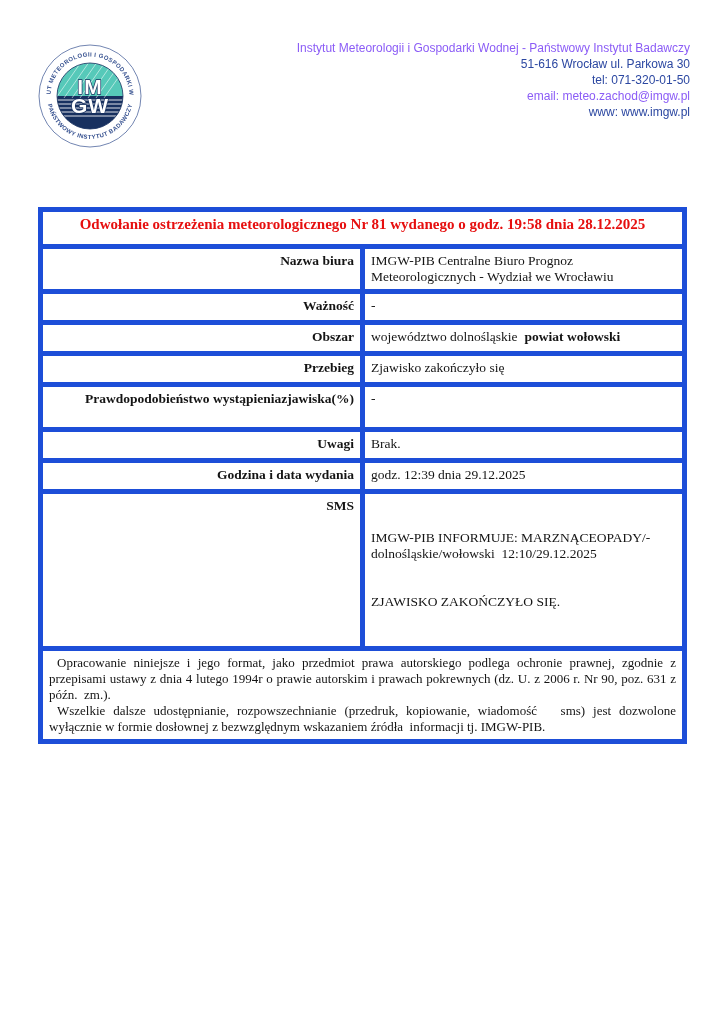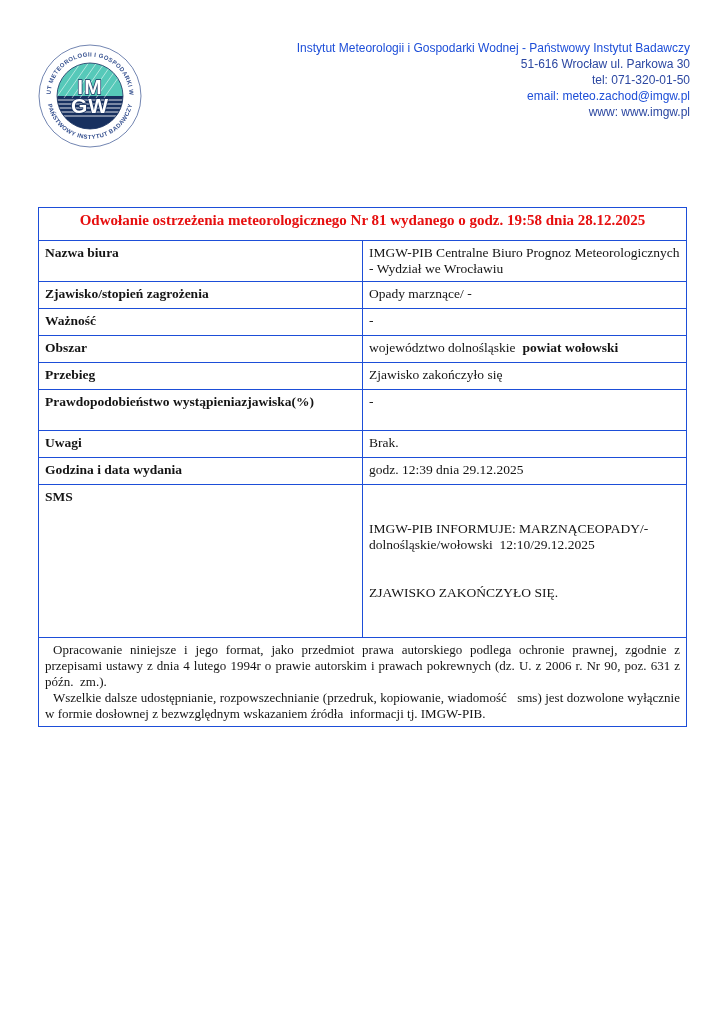--- a/index.html
+++ b/index.html
@@ -6,38 +6,38 @@
   body { width: 724px; height: 1024px; position: relative; overflow: hidden; }
 
   .page { position: absolute; inset: 0; background: #ffffff; }
 
   
   .header { position: absolute; top: 40px; left: 38px; right: 34px;
             display: flex; justify-content: space-between; align-items: flex-start; }
   .logo-box { width: 104px; height: 104px; flex: 0 0 auto; margin-top: 4px; }
   .contact { text-align: right; font-family: "Liberation Sans", sans-serif;
              font-size: 12px; line-height: 16px; white-space: nowrap; }
-  .contact .red  { color: #1d4ed8; }
+  .contact .red  { color: #8b5cf6; }
   .contact .blue { color: #2b47a1; }
   .contact .bold { font-weight: bold; }
 
   .ring-text { font-family: "Liberation Sans", sans-serif; font-size: 6px;
                letter-spacing: 0.4px; fill: #35508f; font-weight: bold; }
   .mono-text { font-family: "Liberation Sans", sans-serif; font-size: 21px;
                font-weight: bold; fill: #ffffff; stroke: #17305f; stroke-width: 1.4px;
                paint-order: stroke; text-anchor: middle; letter-spacing: 1px; }
 
   
   .table-wrap { position: absolute; top: 207px; left: 38px; width: 649px; }
   table.warn { width: 100%; border-collapse: collapse; table-layout: fixed;
                font-family: "Liberation Serif", serif; font-size: 13.5px; color: #141414; }
-  table.warn td { border: 1px solid #1d4ed8; padding: 4px 6px; vertical-align: top; }
+  table.warn td { border: 5px solid #1d4ed8; padding: 4px 6px; vertical-align: top; }
   td.title-cell { height: 24px; text-align: center; vertical-align: middle;
                   color: #e60f0f; font-weight: bold; font-size: 15px; }
-  td.lbl { width: 162px; font-weight: bold; }
+  td.lbl { width: 162px; font-weight: bold; text-align: right; }
   tr.r-std  td { height: 18px; }
   tr.r-tall td { height: 32px; }
   td.val { white-space: pre-wrap; }
   td.val .b { font-weight: bold; margin-left: 7px; }
   td.note-cell { font-size: 13px; line-height: 16px; padding: 3px 6px 6px 6px; }
   td.note-cell p { margin: 0; text-indent: 8px; text-align: justify; white-space: pre-wrap; }
 </style>
 </head>
 <body>
 
@@ -102,24 +102,20 @@
       <tbody>
         <tr>
           <td class="title-cell" colspan="2">Odwołanie ostrzeżenia meteorologicznego Nr 81 wydanego o godz. 19:58 dnia 28.12.2025</td>
         </tr>
 
         <tr class="r-std">
           <td class="lbl">Nazwa biura</td>
           <td class="val">IMGW-PIB Centralne Biuro Prognoz Meteorologicznych - Wydział we Wrocławiu</td>
         </tr>
 
-        <tr class="r-std">
-          <td class="lbl">Zjawisko/stopień zagrożenia</td>
-          <td class="val">Opady marznące/ -</td>
-        </tr>
 
         <tr class="r-std">
           <td class="lbl">Ważność</td>
           <td class="val">-</td>
         </tr>
 
         <tr class="r-std">
           <td class="lbl">Obszar</td>
           <td class="val"><span>województwo dolnośląskie</span><span class="b">powiat wołowski</span></td>
         </tr>

